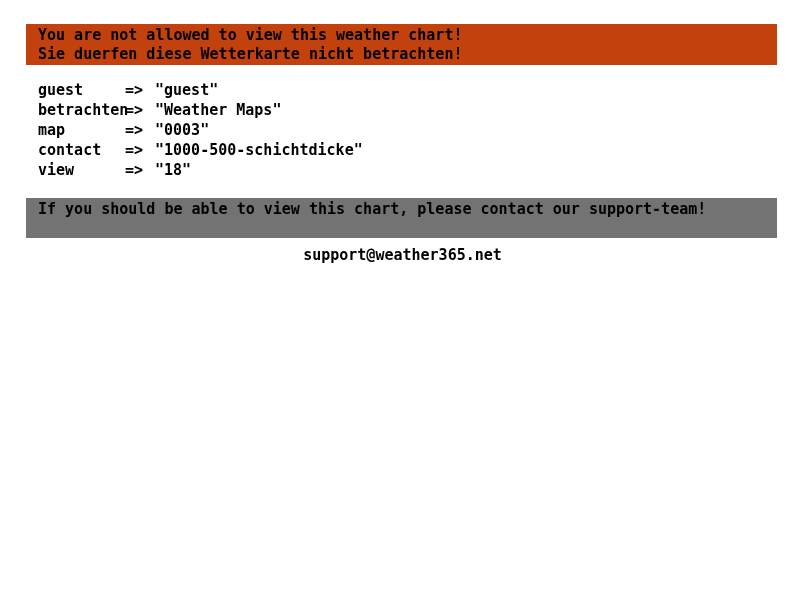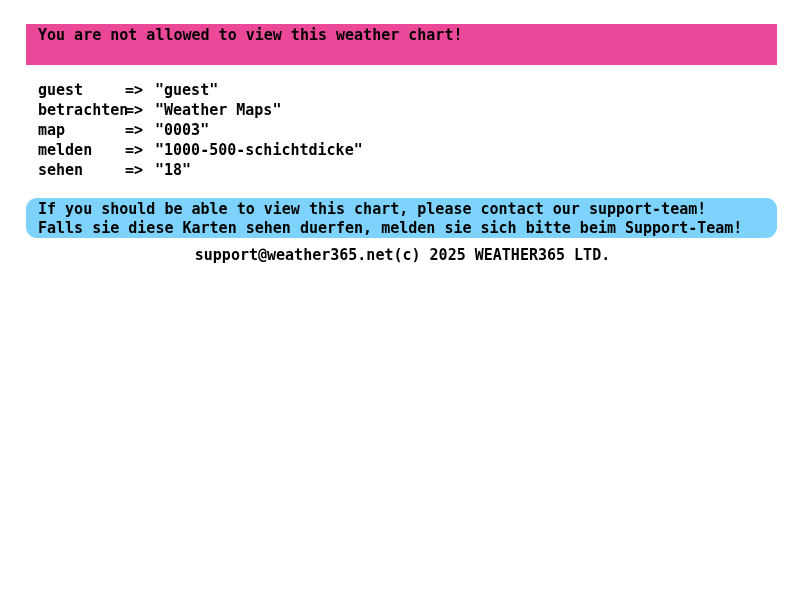--- a/index.html
+++ b/index.html
@@ -47,43 +47,42 @@
     margin: 8px 2px 0 38px;
     width: 729px;
     display: flex;
     justify-content: center;
     line-height: 19px;
   }
 </style>
 </head>
 <body>
 
-<div class="banner banner-red" style="background: #ec4899;">
+<div class="banner banner-red" style="background: #c2410c;">
   <div>You are not allowed to view this weather chart!</div>
+  <div>Sie duerfen diese Wetterkarte nicht betrachten!</div>
 </div>
 
 <div class="kv">
   <div class="kv-row">
     <span class="k">guest</span><span class="a">=&gt;</span><span class="v">"guest"</span>
   </div>
   <div class="kv-row">
     <span class="k">betrachten</span><span class="a">=&gt;</span><span class="v">"Weather Maps"</span>
   </div>
   <div class="kv-row">
     <span class="k">map</span><span class="a">=&gt;</span><span class="v">"0003"</span>
   </div>
   <div class="kv-row">
-    <span class="k">melden</span><span class="a">=&gt;</span><span class="v">"1000-500-schichtdicke"</span>
+    <span class="k">contact</span><span class="a">=&gt;</span><span class="v">"1000-500-schichtdicke"</span>
   </div>
   <div class="kv-row">
-    <span class="k">sehen</span><span class="a">=&gt;</span><span class="v">"18"</span>
+    <span class="k">view</span><span class="a">=&gt;</span><span class="v">"18"</span>
   </div>
 </div>
 
-<div class="banner banner-green" style="background: #7dd3fc; border-radius: 11px;">
+<div class="banner banner-green" style="background: #737373;">
   <div>If you should be able to view this chart, please contact our support-team!</div>
-  <div>Falls sie diese Karten sehen duerfen, melden sie sich bitte beim Support-Team!</div>
 </div>
 
 <div class="footer">
   <span>support@weather365.net</span>
-  <span>(c) 2025 WEATHER365 LTD.</span>
 </div>
 
 </body></html>

